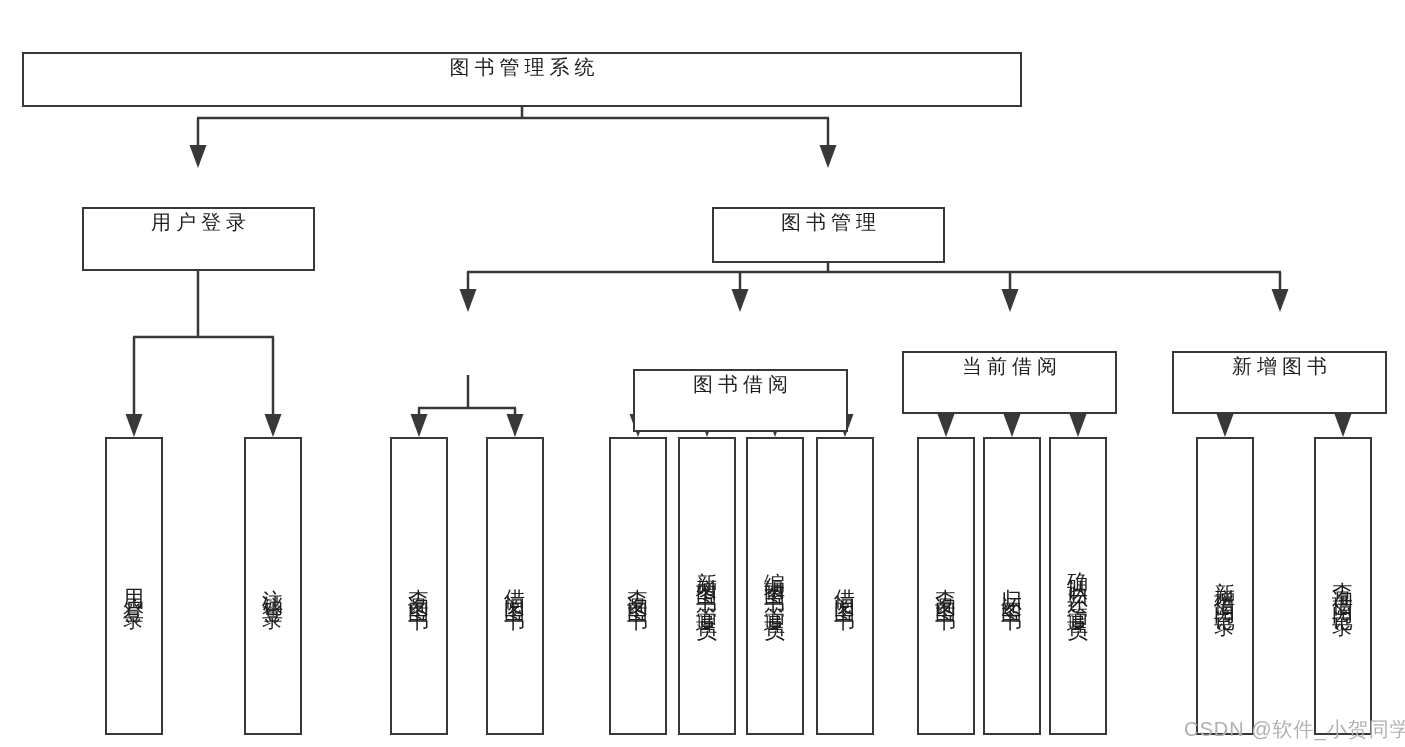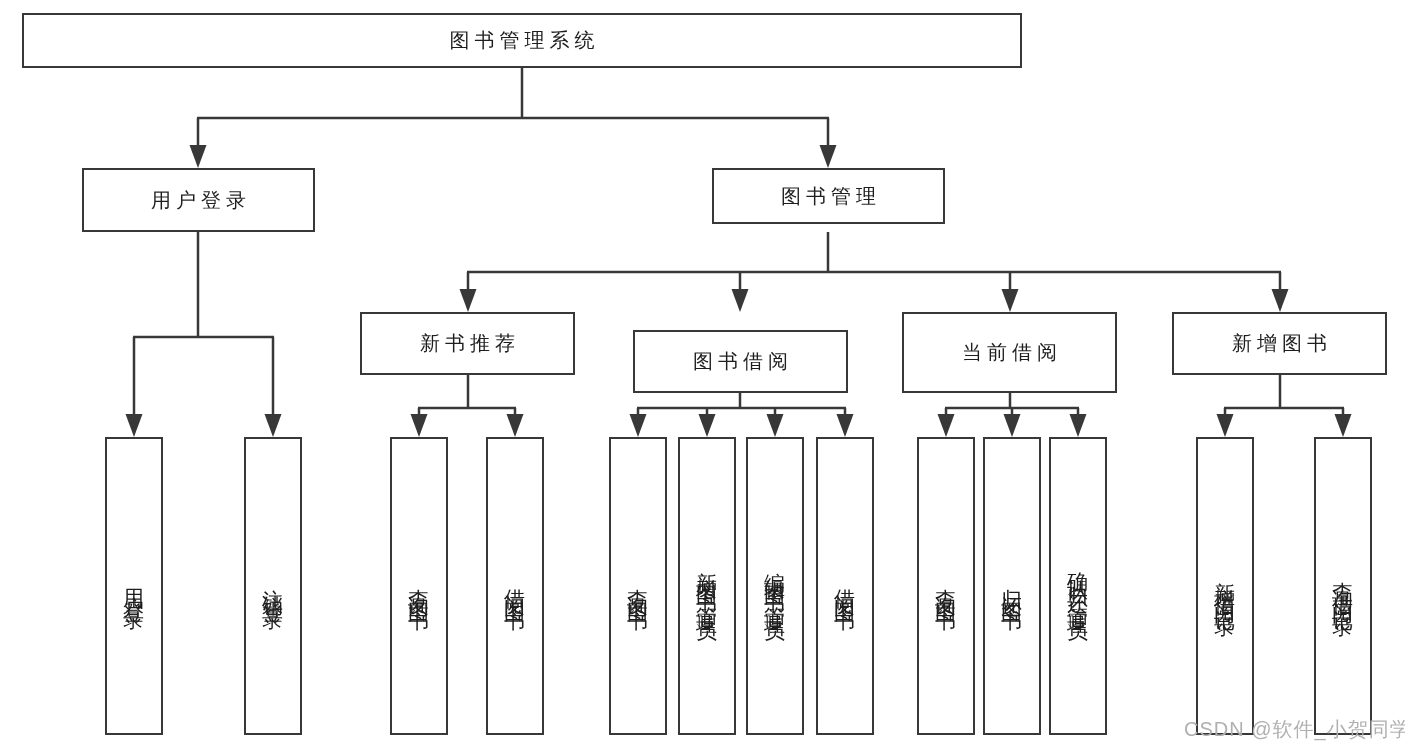--- a/index.html
+++ b/index.html
@@ -17,26 +17,27 @@
     background:var(--bg);
     overflow:hidden;
   }
   .wires{position:absolute;left:0;top:0;width:1405px;height:747px;z-index:1;}
   .wires path{fill:none;stroke:var(--line);stroke-width:2.5;}
   .wires polygon{fill:var(--line);stroke:none;}
   .node{
     position:absolute;z-index:2;
     background:#fff;
     border:2.5px solid var(--line);
-    display:flex;align-items:center;justify-content:center;
+    display:flex;align-items:flex-start;justify-content:center;
     color:var(--text);
     font-size:20px;
     letter-spacing:5px;
     text-indent:5px;
     white-space:nowrap;
+    margin-top:39px;
   }
   .vnode{
     position:absolute;z-index:2;
     background:#fff;
     border:2.5px solid var(--line);
     display:flex;align-items:center;justify-content:center;
     color:var(--text);
   }
   .vnode span{
     writing-mode:vertical-rl;
@@ -105,27 +106,24 @@
     <span>图书管理系统</span>
   </div>
 
   <div class="node" style="left:82px;top:168px;width:233px;height:64px">
     <span>用户登录</span>
   </div>
   <div class="node" style="left:712px;top:168px;width:233px;height:56px">
     <span>图书管理</span>
   </div>
 
-  <div class="node" style="left:360px;top:312px;width:215px;height:63px">
-    <span>新书推荐</span>
-  </div>
   <div class="node" style="left:633px;top:330px;width:215px;height:63px">
     <span>图书借阅</span>
   </div>
-  <div class="node" style="left:902px;top:312px;width:215px;height:81px">
+  <div class="node" style="left:902px;top:312px;width:215px;height:63px">
     <span>当前借阅</span>
   </div>
   <div class="node" style="left:1172px;top:312px;width:215px;height:63px">
     <span>新增图书</span>
   </div>
 
   <div class="vnode" style="left:105px;top:437px;width:58px;height:298px">
     <span>用户登录</span>
   </div>
   <div class="vnode" style="left:244px;top:437px;width:58px;height:298px">

